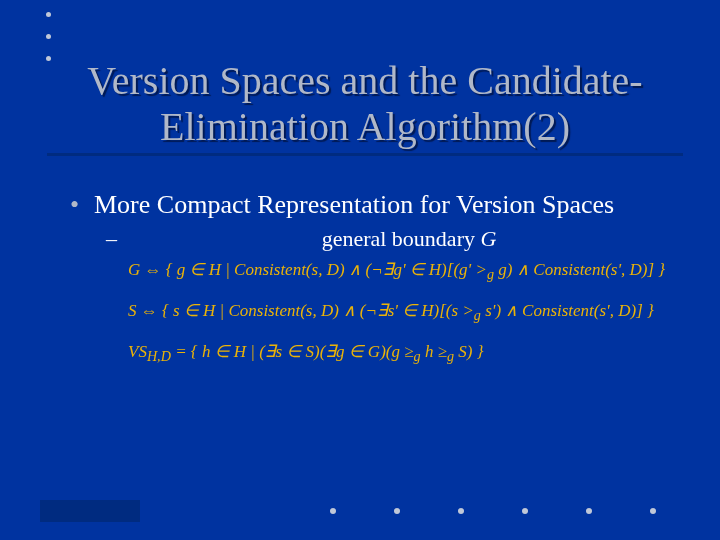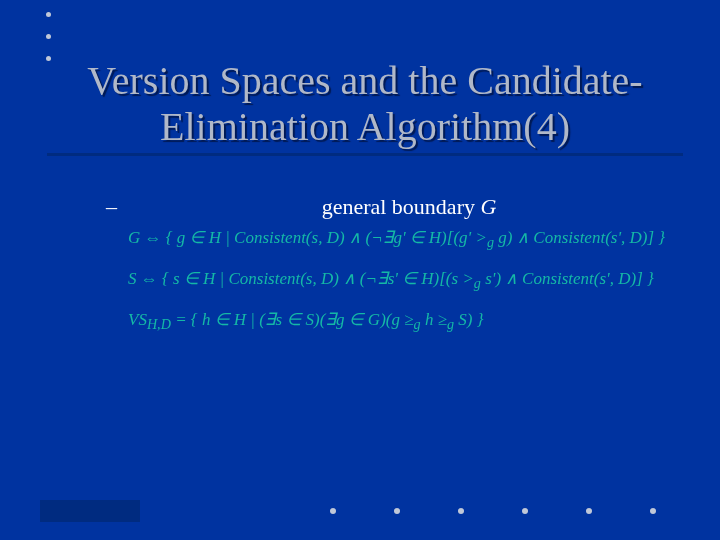--- a/index.html
+++ b/index.html
@@ -87,21 +87,21 @@
     content: "–";
     position: absolute;
     left: 36px;
     top: 0;
     color: #fff;
   }
   .formula {
     font-family: "Times New Roman", serif;
     font-style: italic;
     font-size: 17px;
-    color: #14b8a6;
+    color: #eab308;
     padding-left: 58px;
     margin: 6px 0 14px 0;
     line-height: 1.4;
     white-space: nowrap;
   }
   .ital { font-style: italic; }
   
   .accent {
     position: absolute;
     left: 40px;
@@ -128,25 +128,28 @@
 </head>
 <body>
 
 <div class="slide">
 
   <div class="dot d1"></div>
   <div class="dot d2"></div>
   <div class="dot d3"></div>
 
   <div class="title-wrap">
-    <div class="title">Version Spaces and the Candidate-Elimination Algorithm(4)</div>
+    <div class="title">Version Spaces and the Candidate-Elimination Algorithm(2)</div>
   </div>
 
   <div class="body">
     <ul>
+      <li class="lvl1">
+        <span>More Compact Representation for Version Spaces</span>
+      </li>
       <li class="lvl2">
         <span>general boundary </span><span class="ital">G</span>
       </li>
     </ul>
     <div class="formula">
       <span>G ⇔ { g ∈ H | Consistent(s, D) ∧ (¬∃g' ∈ H)[(g' &gt;<sub>g</sub> g) ∧ Consistent(s', D)] }</span>
     </div>
     <div class="formula">
       <span>S ⇔ { s ∈ H | Consistent(s, D) ∧ (¬∃s' ∈ H)[(s &gt;<sub>g</sub> s') ∧ Consistent(s', D)] }</span>
     </div>

